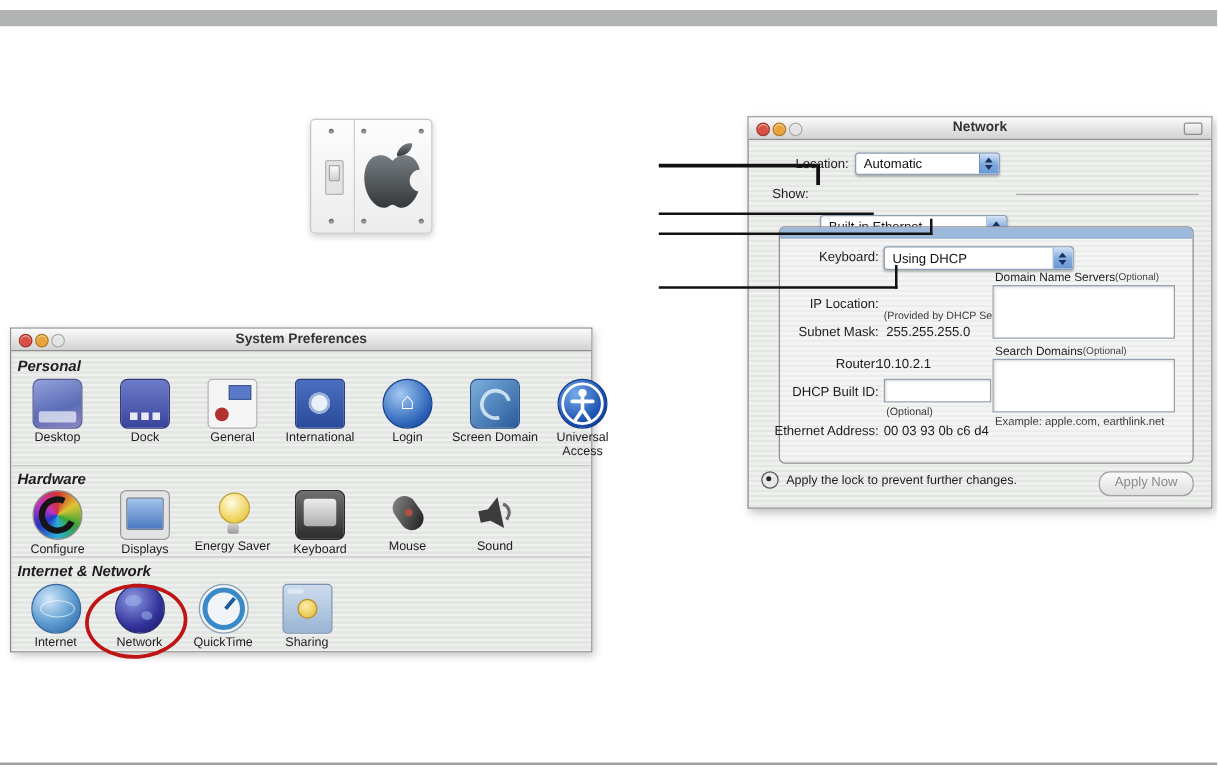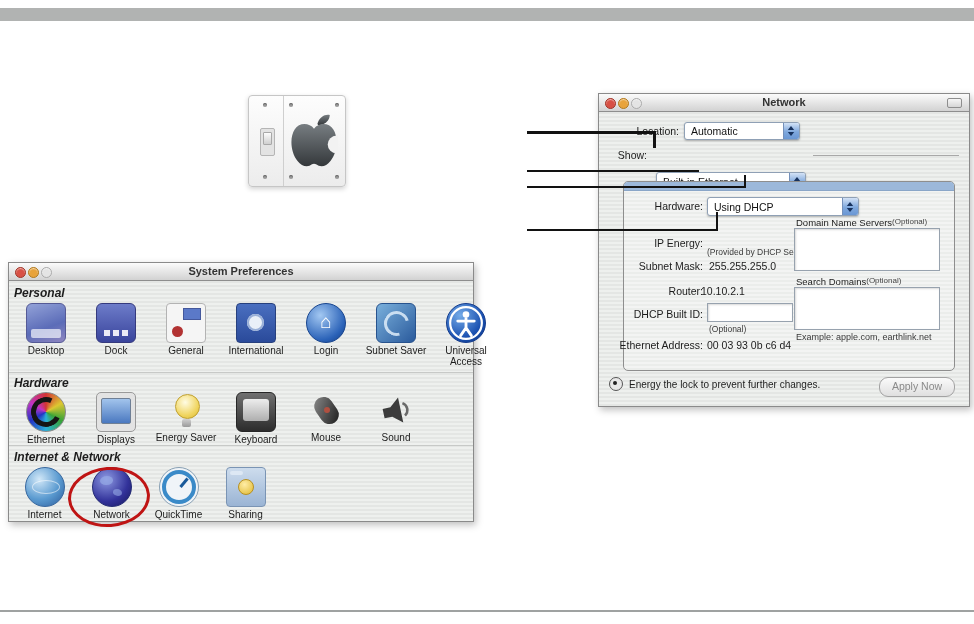--- a/index.html
+++ b/index.html
@@ -179,41 +179,41 @@
         <div class="lbl">International</div>
       </div>
       <div class="prefitem">
         <div class="ic ic-login">
             <span class="glyph">⌂</span>
           </div>
         <div class="lbl">Login</div>
       </div>
       <div class="prefitem">
         <div class="ic ic-screensaver"></div>
-        <div class="lbl">Subnet Saver</div>
+        <div class="lbl">Screen Domain</div>
       </div>
       <div class="prefitem">
         <div class="ic ic-ua">
           <svg viewBox="0 0 24 24" width="38" height="38">
             <circle cx="12" cy="12" r="10" fill="none" stroke="#fff" stroke-width="1.4"></circle>
             <circle cx="12" cy="6.6" r="2.1" fill="#fff"></circle>
             <path d="M12 9.2 V15 M6.8 10.8 H17.2 M12 15 L8.6 20 M12 15 L15.4 20" stroke="#fff" stroke-width="1.8" fill="none" stroke-linecap="round"></path>
           </svg>
         </div>
         <div class="lbl">Universal Access</div>
       </div>
     </div>
 
     <div class="divline" style="left:0;top:109px;width:464px;"></div>
     <div class="sectlabel" style="left:5px;top:113px;">Hardware</div>
 
     <div class="prefrow" style="left:2px;top:129px;">
       <div class="prefitem">
         <div class="ic ic-colorsync"></div>
-        <div class="lbl">Ethernet</div>
+        <div class="lbl">Configure</div>
       </div>
       <div class="prefitem">
         <div class="ic ic-displays"></div>
         <div class="lbl">Displays</div>
       </div>
       <div class="prefitem">
         <div class="ic ic-energy"></div>
         <div class="lbl">Energy Saver</div>
       </div>
       <div class="prefitem">
@@ -294,32 +294,32 @@
 
     <div class="tab sel" style="left:100px;width:44px;">TCP/IP</div>
     <div class="tab" style="left:146px;width:33px;">PPPoE</div>
     <div class="tab" style="left:181px;width:48px;">AppleTalk</div>
     <div class="tab" style="left:231px;width:36px;">Proxies</div>
 
     <div class="groupbox" style="left:24px;top:87px;width:330px;height:188px;">
       <div class="band"></div>
     </div>
 
-    <div class="aqlabel" style="left:34px;top:106px;width:70px;">Hardware:</div>
+    <div class="aqlabel" style="left:34px;top:106px;width:70px;">Keyboard:</div>
     <div class="popup" style="left:108px;top:103px;width:150px;height:17px;">
       <span class="val">Using DHCP</span>
       <span class="stem">
         <svg width="8" height="10">
             <path d="M4 0 L7.2 4 H0.8 Z" fill="#17325e"></path>
             <path d="M4 10 L7.2 6 H0.8 Z" fill="#17325e"></path>
           </svg>
       </span>
     </div>
 
-    <div class="rowlabel" style="left:12px;top:143px;">IP Energy:</div>
+    <div class="rowlabel" style="left:12px;top:143px;">IP Location:</div>
     <div class="note" style="left:108px;top:153px;">(Provided by DHCP Server)</div>
 
     <div class="rowlabel" style="left:12px;top:166px;">Subnet Mask:</div>
     <div class="aqvalue" style="left:110px;top:166px;">255.255.255.0</div>
 
     <div class="rowlabel" style="left:12px;top:191px;">Router:</div>
     <div class="aqvalue" style="left:102px;top:191px;">10.10.2.1</div>
 
     <div class="rowlabel" style="left:12px;top:214px;">DHCP Built ID:</div>
     <div class="txtbox" style="left:108px;top:209px;width:84px;height:17px;"></div>
@@ -336,21 +336,21 @@
 
     <div class="smallhead" style="left:197px;top:182px;width:142px;">
       <span>Search Domains</span>
       <span class="opt">(Optional)</span>
     </div>
     <div class="txtbox" style="left:195px;top:193px;width:144px;height:41px;"></div>
 
     <div class="note" style="left:197px;top:238px;font-size:9px;">Example: apple.com, earthlink.net</div>
 
     <div class="lockbtn" style="left:10px;top:283px;"></div>
-    <div class="aqvalue" style="left:30px;top:285px;font-size:10px;">Energy the lock to prevent further changes.</div>
+    <div class="aqvalue" style="left:30px;top:285px;font-size:10px;">Apply the lock to prevent further changes.</div>
     <div class="applybtn" style="left:280px;top:283px;width:74px;height:18px;">Apply Now</div>
   </div>
 
   <div class="callout" style="left:527px;top:131px;width:129px;height:3px;"></div>
   <div class="callout" style="left:653px;top:131px;width:3px;height:17px;"></div>
   <div class="callout" style="left:527px;top:170px;width:172px;height:2px;"></div>
   <div class="callout" style="left:527px;top:186px;width:219px;height:2px;"></div>
   <div class="callout" style="left:744px;top:175px;width:2px;height:13px;"></div>
   <div class="callout" style="left:527px;top:229px;width:191px;height:2px;"></div>
   <div class="callout" style="left:716px;top:212px;width:2px;height:19px;"></div>

